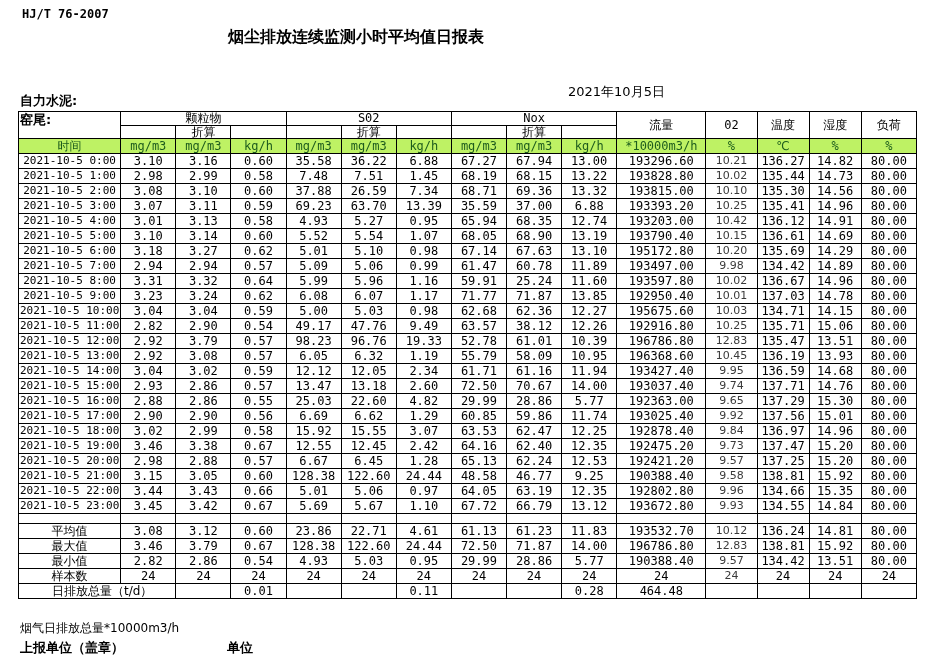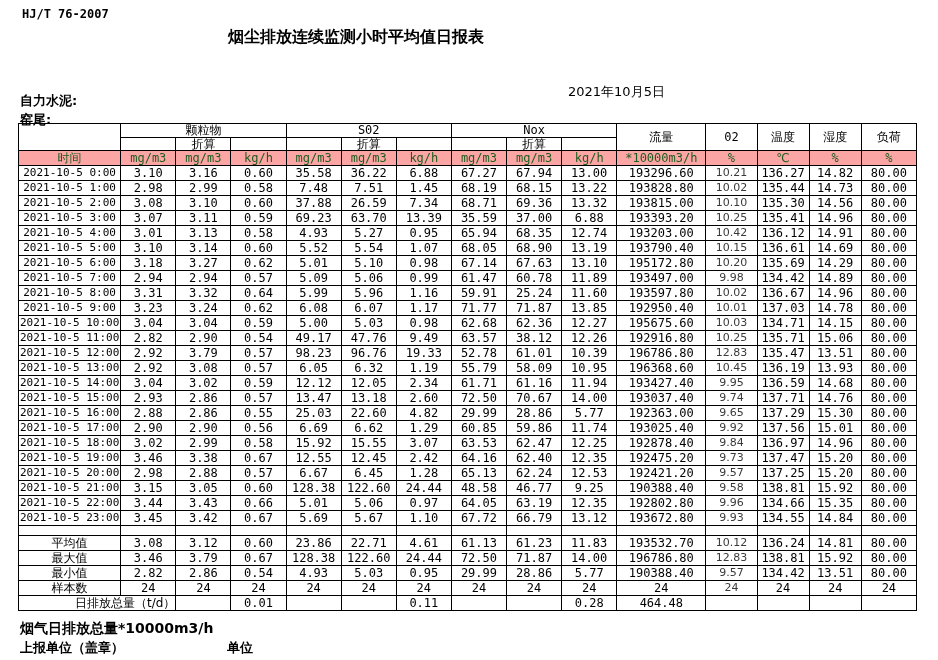--- a/index.html
+++ b/index.html
@@ -14,39 +14,38 @@
   .company { position:absolute; left:20px; top:64px; font-weight:bold; font-size:13px;margin-top:28px; }
   .location{ position:absolute; left:20px; top:83px; font-weight:bold; font-size:13px;margin-top:28px; }
   .date    { position:absolute; left:568px; top:83px; font-size:13px; }
 
   table.report {
     position:absolute; left:18px; top:111px;
     border-collapse:collapse; table-layout:fixed; width:899px;
     font-size:12px;
     font-family:"DejaVu Sans Mono","DejaVu Sans",sans-serif;
     border:1.5px solid #000;
-    margin-top:12px;
   }
   .report th, .report td {
     border:1px solid #000; padding:0; margin:0;
     text-align:center; vertical-align:middle;
     font-weight:normal; white-space:nowrap; overflow:hidden;
     height:14px; line-height:14px;
   }
   .report thead tr.r1 th { height:13px; line-height:13px; }
   .report thead tr.r2 th { height:12px; line-height:12px; }
   .report thead tr.r3 th { height:14px; line-height:14px; }
-  .green th { background:#fca5a5; color:#1d5c1d; font-size:12px; }
+  .green th { background:#bef264; color:#1d5c1d; font-size:12px; }
   .report td.time, .report th.time { font-size:11px; }
   .report td.o2 { color:#3a3a3a; font-family:"DejaVu Sans","Liberation Sans",sans-serif; font-size:11px; }
   .report tr.spacer td { height:9px; line-height:9px; }
-  .report td.dt-label { text-align:right; padding-left:10px; font-family:"DejaVu Sans","Liberation Sans",sans-serif; font-size:12px; }
+  .report td.dt-label { text-align:center; padding-left:10px; font-family:"DejaVu Sans","Liberation Sans",sans-serif; font-size:12px; }
   .report td.sum-label { font-family:"DejaVu Sans","Liberation Sans",sans-serif; font-size:12px; }
 
-  .footnote1 { position:absolute; left:20px; top:620px; font-weight:bold; font-size:14px; }
+  .footnote1 { position:absolute; left:20px; top:620px; font-weight:normal; font-size:12px; }
   .footnote2 { position:absolute; left:20px; top:639px; font-weight:bold; font-size:13px; }
   .footnote3 { position:absolute; left:205px; top:639px; font-weight:bold; font-size:13px;margin-left:22px; }
 </style>
 </head>
 <body>
 
 <div class="doc-code">HJ/T 76-2007</div>
 <div class="title">烟尘排放连续监测小时平均值日报表</div>
 <div class="company">自力水泥:</div>
 <div class="location">窑尾:</div>

